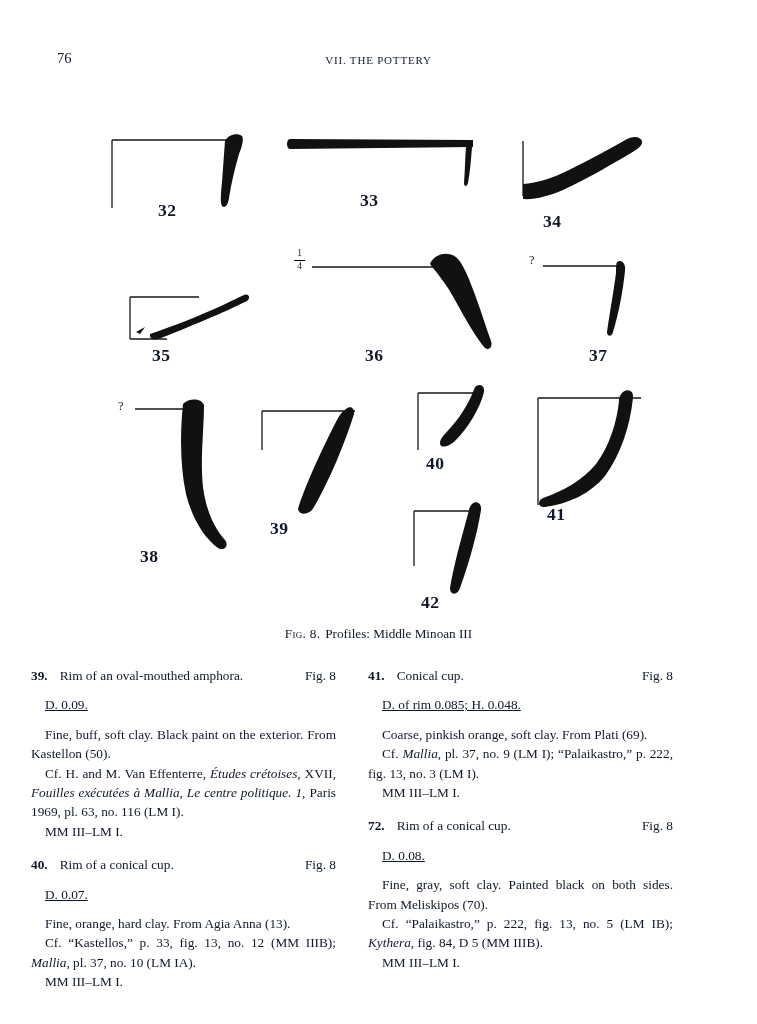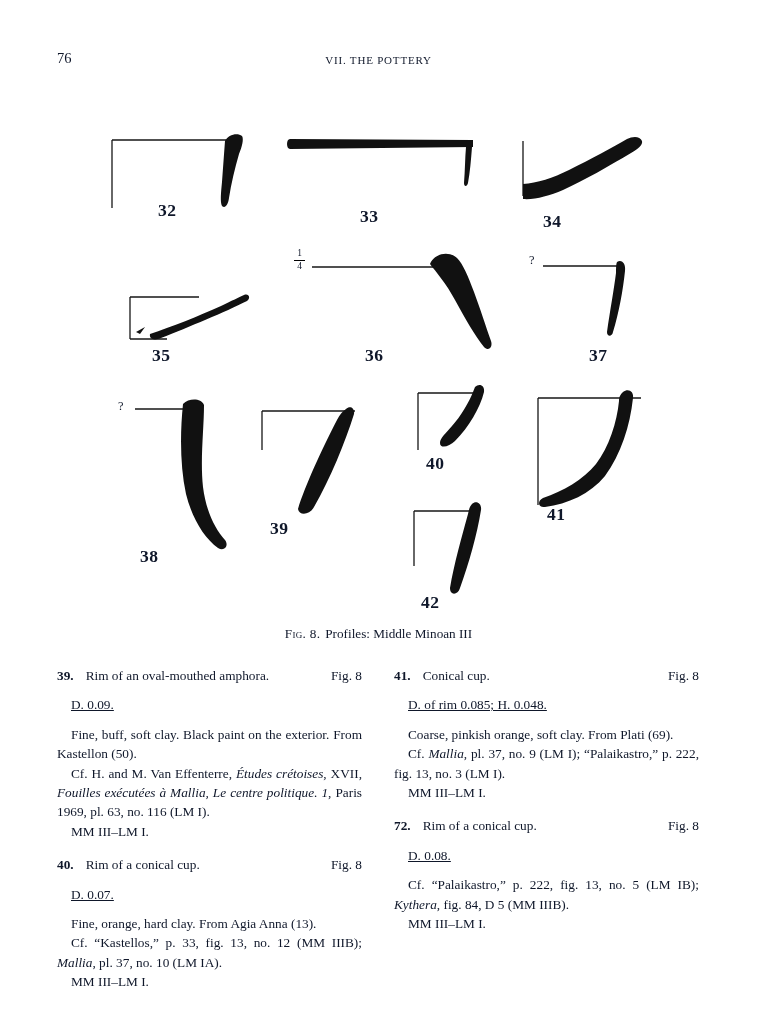--- a/index.html
+++ b/index.html
@@ -30,21 +30,21 @@
   .fraction{position:absolute;width:11px;text-align:center;font-size:9.5px;line-height:1;}
   .fraction .num{display:block;border-bottom:1px solid #000;padding-bottom:1px;}
   .fraction .den{display:block;padding-top:1px;}
 
   .figure-caption{margin-top:12px;text-align:center;font-size:13.2px;}
   .figure-caption .sc{font-variant:small-caps;margin-right:5px;letter-spacing:0.3px;}
 
   
   .catalog{
     display:flex;gap:32px;
-    padding:0 57px;margin-top:24px;
+    padding:0 31px;margin-top:24px;
     font-size:13.3px;line-height:19.4px;
   }
   .col{width:305px;}
   .entry + .entry{margin-top:14px;}
   .entry-head{display:flex;align-items:baseline;margin:0 0 10px 0;}
   .entry-no{font-weight:700;margin-right:12px;}
   .entry-title{flex:1;}
   .entry-fig{margin-left:8px;white-space:nowrap;}
   .entry-dim{margin:0 0 10px 0;padding-left:14px;text-decoration:underline;}
   .entry-desc,.entry-cf{margin:0;text-indent:14px;text-align:justify;}
@@ -67,21 +67,21 @@
       <path class="thin" d="M4 8 H118"></path>
       <path class="thin" d="M4 8 V76"></path>
       <path class="blk" d="M117 9 C120 3 129 0 134 4 C136 7 134 15 131 22 C127 36 123 52 121 66 C120 73 117 77 114 74 C112 70 113 60 114 50 C115 36 116 22 117 9 Z"></path>
     </svg>
     <span class="fig-label" style="left:158px;top:80px">32</span>
 
     <svg style="left:283px;top:14px" width="200" height="60" viewBox="0 0 200 60">
       <path class="blk" d="M7 5 C3 5 3 15 7 15 L190 13 L190 6 Z"></path>
       <path class="blk" d="M183 13 L189 13 C188 26 187 38 185 49 C184 53 181 53 181 49 C182 37 182 24 183 13 Z"></path>
     </svg>
-    <span class="fig-label" style="left:360px;top:86px">33</span>
+    <span class="fig-label" style="left:360px;top:70px">33</span>
 
     <svg style="left:515px;top:14px" width="140" height="78" viewBox="0 0 140 78">
       <path class="thin" d="M8 7 V62"></path>
       <path class="blk" d="M8 50 C22 49 38 44 54 36 C76 25 98 13 112 5 C118 2 125 2 127 7 C128 11 123 15 116 19 C94 32 70 46 48 56 C34 62 19 66 8 65 Z"></path>
     </svg>
     <span class="fig-label" style="left:543px;top:91px">34</span>
 
     <svg style="left:123px;top:167px" width="135" height="65" viewBox="0 0 135 65">
       <path class="thin" d="M7 10 H76"></path>
       <path class="thin" d="M7 10 V52"></path>
@@ -193,20 +193,21 @@
         <p class="entry-date">MM III–LM I.</p>
       </article>
 
       <article class="entry">
         <div class="entry-head">
           <span class="entry-no">72.</span>
           <span class="entry-title">Rim of a conical cup.</span>
           <span class="entry-fig">Fig. 8</span>
         </div>
         <p class="entry-dim">D. 0.08.</p>
+        <p class="entry-desc">Fine, gray, soft clay. Painted black on both sides. From Meliskipos (70).</p>
         <p class="entry-cf"><span>Cf. “Palaikastro,” p. 222, fig. 13, no. 5 (LM IB); </span><span class="it">Kythera</span><span>, fig. 84, D 5 (MM IIIB).</span></p>
         <p class="entry-date">MM III–LM I.</p>
       </article>
 
     </section>
 
   </main>
 
 </div>
 

